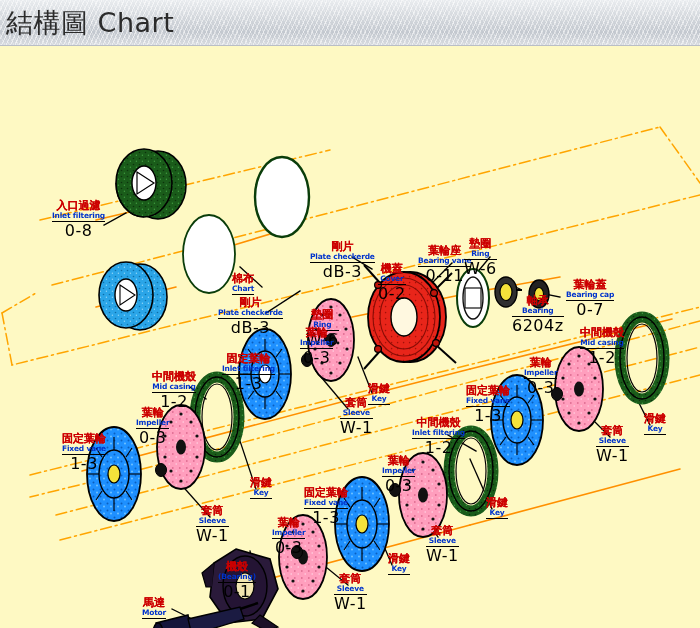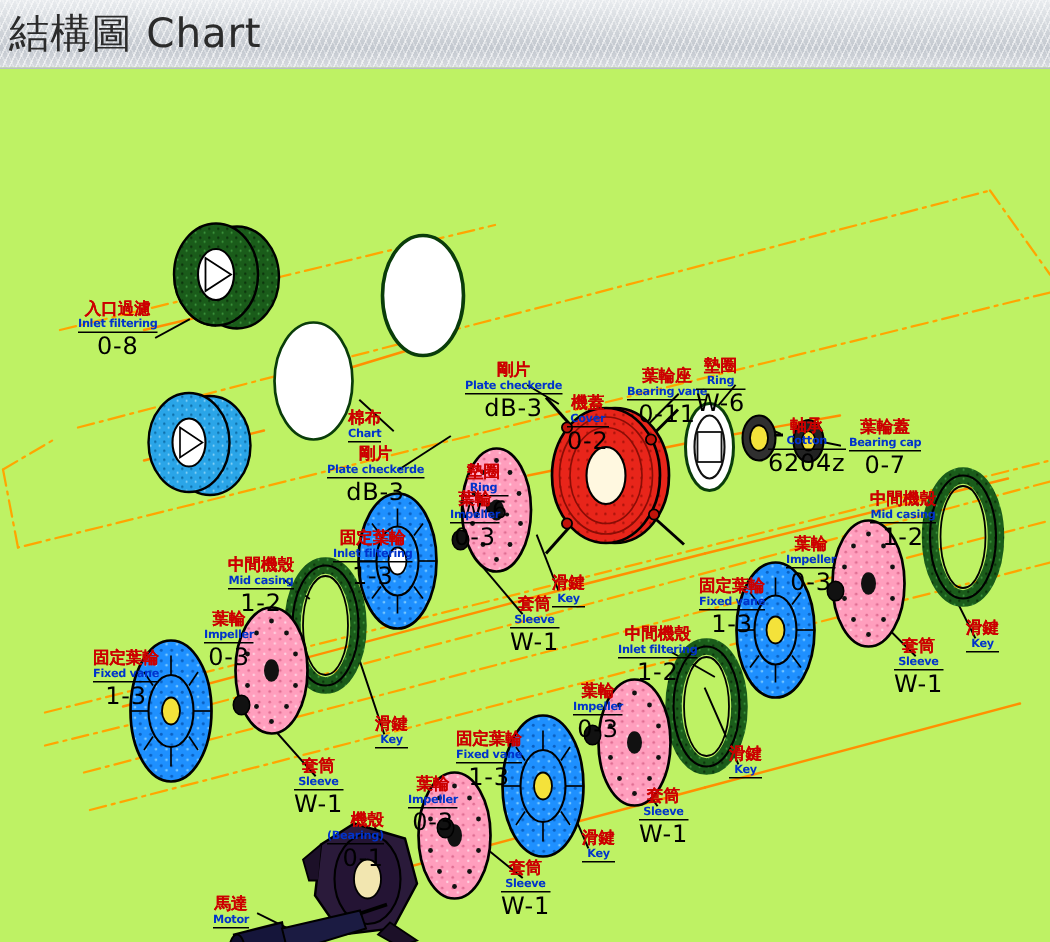--- a/index.html
+++ b/index.html
@@ -1,20 +1,20 @@
 <!DOCTYPE html>
 <html><head>
 <meta charset="utf-8">
 <title>結構圖 Chart</title>
 <style>
   html,body{margin:0;padding:0;background:#ffffff;}
   body{width:700px;height:628px;overflow:hidden;
        font-family:"DejaVu Sans","Liberation Sans",sans-serif;}
 
-  #page{position:relative;width:700px;height:628px;background:#bef264;}
+  #page{position:relative;width:700px;height:628px;background:#fef9c3;}
 
   
   #header{position:absolute;left:0;top:0;width:700px;height:45px;
     background:
       repeating-linear-gradient(115deg, rgba(255,255,255,.55) 0 1px, rgba(0,0,0,0) 1px 4px),
       repeating-linear-gradient(65deg, rgba(255,255,255,.30) 0 1px, rgba(0,0,0,0) 1px 4px),
       linear-gradient(180deg,#e9ecef 0%,#d3d7dc 40%,#c3c8cf 72%,#d8dbe0 100%);
     border-bottom:1px solid #b9bec6;}
   #header-title{position:absolute;left:6px;top:4px;
     font-size:27px;line-height:38px;color:#2b2b2b;font-weight:500;
@@ -496,23 +496,23 @@
         <div class="lbl" style="left: 418px; top: 200px;">
           <span class="cn">葉輪座</span>
           <span class="en">Bearing vane</span>
           <span class="code">0-11</span>
         </div>
         <div class="lbl" style="left: 464px; top: 193px;">
           <span class="cn">墊圈</span>
           <span class="en">Ring</span>
           <span class="code">W-6</span>
         </div>
-        <div class="lbl" style="left: 512px; top: 233px;">
+        <div class="lbl" style="left: 512px; top: 250px;">
           <span class="cn">軸承</span>
-          <span class="en">Cotton</span>
+          <span class="en">Bearing</span>
           <span class="code">6204z</span>
         </div>
         <div class="lbl" style="left: 566px; top: 234px;">
           <span class="cn">葉輪蓋</span>
           <span class="en">Bearing cap</span>
           <span class="code">0-7</span>
         </div>
         <div class="lbl" style="left: 306px; top: 264px;">
           <span class="cn">墊圈</span>
           <span class="en">Ring</span>
@@ -598,21 +598,21 @@
         <div class="lbl" style="left: 304px; top: 442px;">
           <span class="cn">固定葉輪</span>
           <span class="en">Fixed vane</span>
           <span class="code">1-3</span>
         </div>
         <div class="lbl" style="left: 272px; top: 472px;">
           <span class="cn">葉輪</span>
           <span class="en">Impeller</span>
           <span class="code">0-3</span>
         </div>
-        <div class="lbl" style="left: 218px; top: 496px; text-align: right;">
+        <div class="lbl" style="left: 218px; top: 516px;">
           <span class="cn">機殼</span>
           <span class="en">(Bearing)</span>
           <span class="code">0-1</span>
         </div>
         <div class="lbl" style="left: 334px; top: 528px;">
           <span class="cn">套筒</span>
           <span class="en">Sleeve</span>
           <span class="code">W-1</span>
         </div>
         <div class="lbl nocode" style="left: 388px; top: 508px;">

